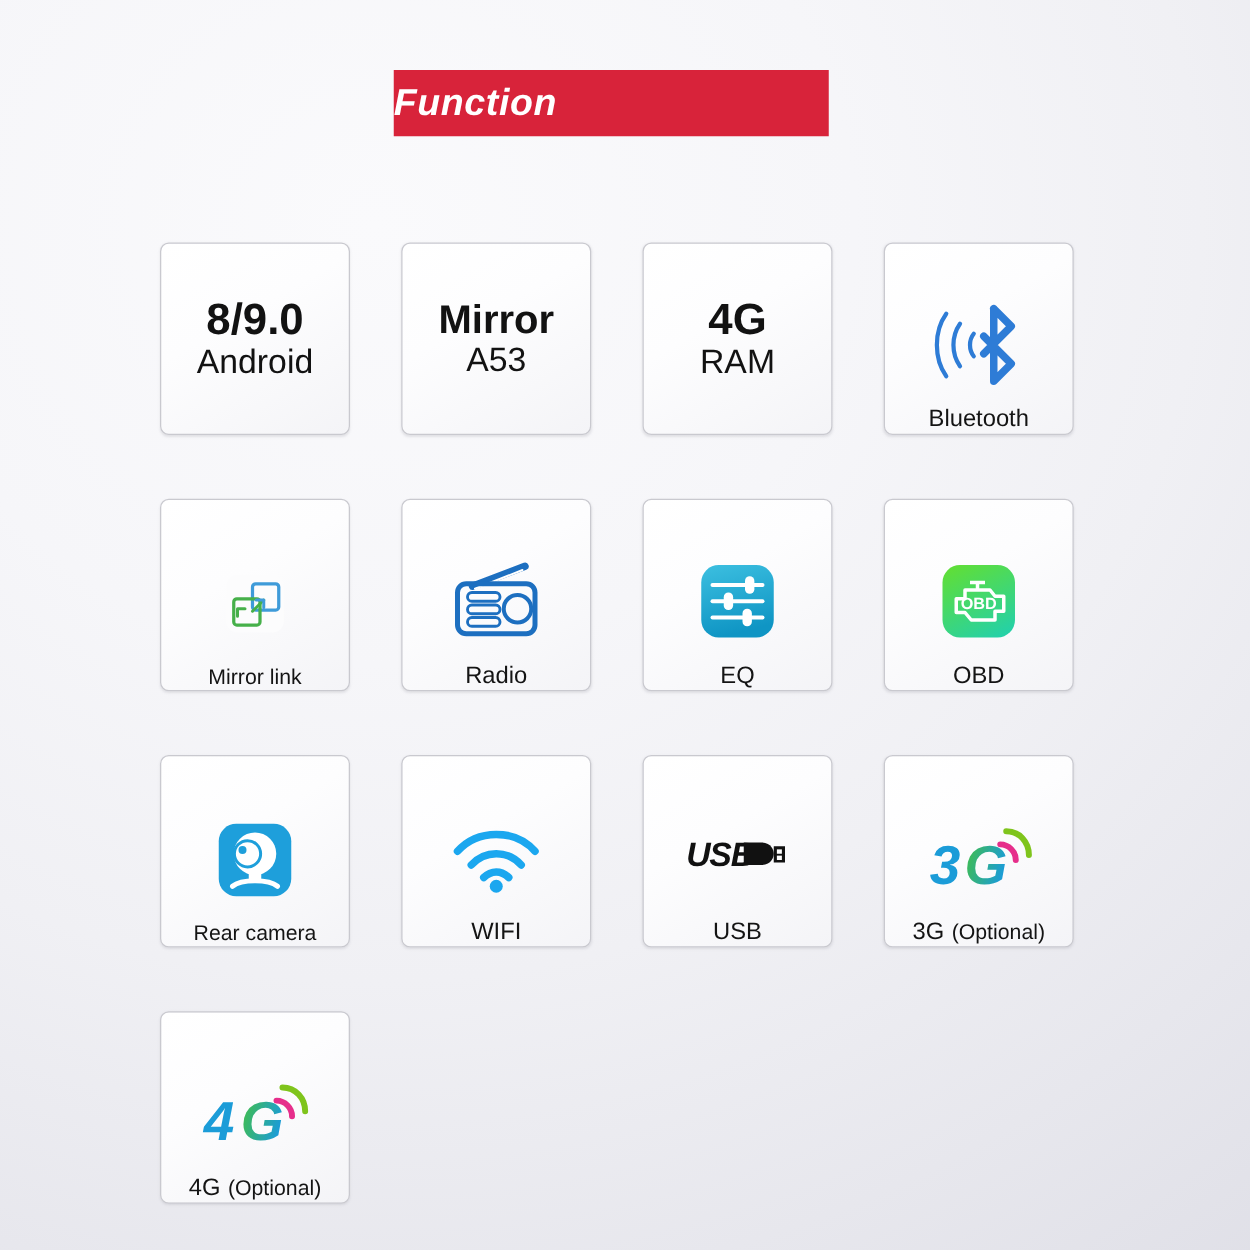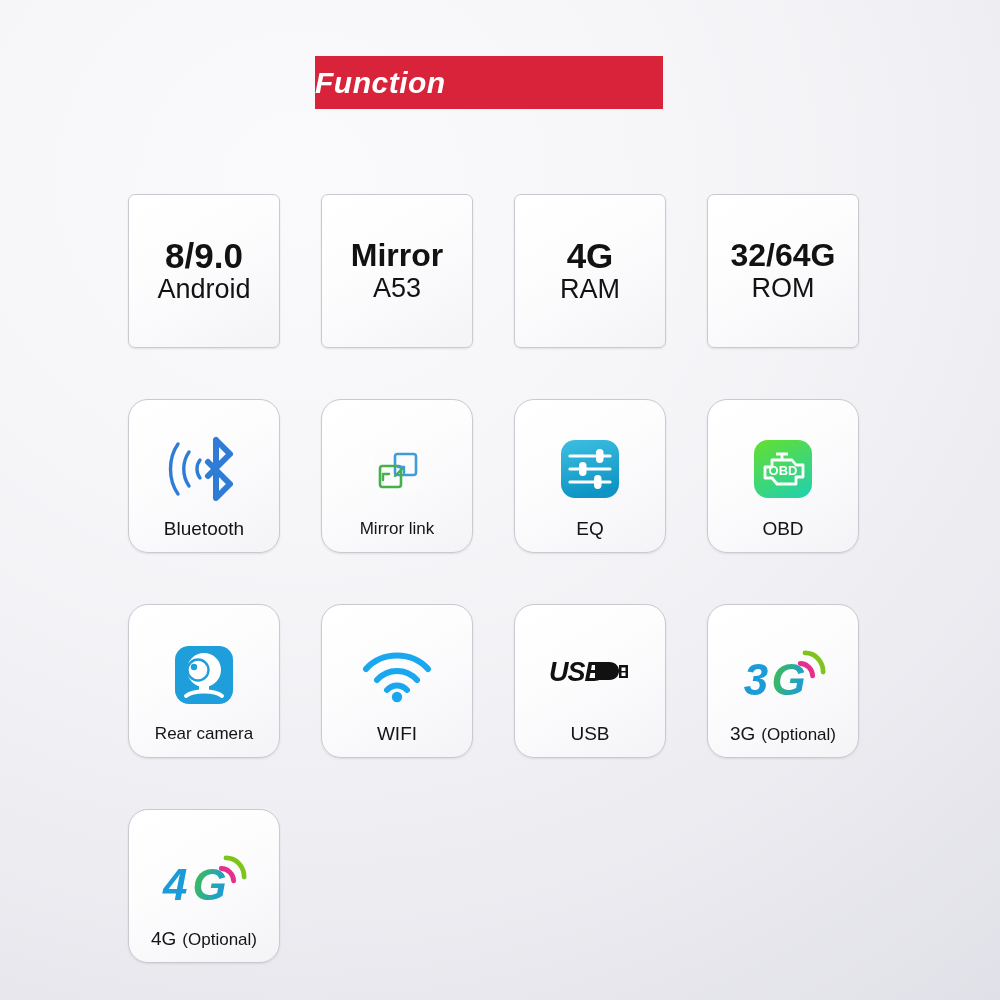--- a/index.html
+++ b/index.html
@@ -91,23 +91,22 @@
   .spec-line1.small { font-size: 32px; }
   .spec-line2 {
     font-size: 27px;
     color: #121212;
     line-height: 1.12;
     white-space: nowrap;
   }
 
   
   .card.icon-card {
-    justify-content: center;
+    justify-content: flex-end;
     padding-top: 16px;
-    border-radius: 20px;
   }
   .icon-box {
     width: 86px;
     height: 82px;
     display: flex;
     align-items: center;
     justify-content: center;
   }
   .card-label {
     margin-top: 8px;
@@ -143,24 +142,20 @@
     <div class="card spec">
       <div class="spec-line1 small">Mirror</div>
       <div class="spec-line2">A53</div>
     </div>
 
     <div class="card spec">
       <div class="spec-line1">4G</div>
       <div class="spec-line2">RAM</div>
     </div>
 
-    <div class="card spec">
-      <div class="spec-line1 small">32/64G</div>
-      <div class="spec-line2">ROM</div>
-    </div>
 
     <div class="card icon-card">
       <div class="icon-box">
         <svg width="80" height="70" viewBox="0 0 80 70">
           <g fill="none" stroke="#2e7cd6" stroke-width="3.4" stroke-linecap="round">
             <path d="M14 10 C 4 24, 4 46, 14 60"></path>
             <path d="M25 18 C 18 28, 18 42, 25 52"></path>
             <path d="M36 26 C 32 31, 32 39, 36 44"></path>
           </g>
           <path d="M52 6 L52 64 L66 50 L44 28 M52 6 L66 20 L44 42" fill="none" stroke="#2e7cd6" stroke-width="6" stroke-linejoin="round" stroke-linecap="round"></path>
@@ -177,20 +172,34 @@
           <rect x="33" y="17" width="21" height="21" rx="2.5" fill="none" stroke="#3f9bd9" stroke-width="2.6"></rect>
           <rect x="18" y="29" width="21" height="21" rx="2.5" fill="none" stroke="#46b04a" stroke-width="2.6"></rect>
           <path d="M42 30 L33 39" stroke="#46b04a" stroke-width="2.4" stroke-linecap="round"></path>
           <path d="M36 30 L42 30 L42 36" fill="none" stroke="#3f9bd9" stroke-width="2.4" stroke-linecap="round" stroke-linejoin="round"></path>
           <path d="M27 37 L21 37 L21 43" fill="none" stroke="#46b04a" stroke-width="2.4" stroke-linecap="round" stroke-linejoin="round"></path>
         </svg>
       </div>
       <div class="card-label small">Mirror link</div>
     </div>
 
+    <div class="card icon-card">
+      <div class="icon-box">
+        <svg width="78" height="68" viewBox="0 0 78 68">
+          <path d="M20 22 L62 6" stroke="#1d6fc0" stroke-width="6" stroke-linecap="round" fill="none"></path>
+          <path d="M22 24 L60 9" stroke="#ffffff" stroke-width="1.6" stroke-linecap="round" fill="none"></path>
+          <rect x="8" y="20" width="62" height="40" rx="7" fill="none" stroke="#1d6fc0" stroke-width="4"></rect>
+          <rect x="16" y="27" width="26" height="7" rx="3.5" fill="none" stroke="#1d6fc0" stroke-width="2.3"></rect>
+          <rect x="16" y="37" width="26" height="7" rx="3.5" fill="none" stroke="#1d6fc0" stroke-width="2.3"></rect>
+          <rect x="16" y="47" width="26" height="7" rx="3.5" fill="none" stroke="#1d6fc0" stroke-width="2.3"></rect>
+          <circle cx="56" cy="40" r="11" fill="none" stroke="#1d6fc0" stroke-width="3.2"></circle>
+        </svg>
+      </div>
+      <div class="card-label">Radio</div>
+    </div>
 
     <div class="card icon-card">
       <div class="icon-box">
         <svg width="70" height="70" viewBox="0 0 70 70">
           <defs>
             <linearGradient id="eqg" x1="0" y1="0" x2="0.25" y2="1">
               <stop offset="0%" stop-color="#3cbfe0"></stop>
               <stop offset="100%" stop-color="#0f95c4"></stop>
             </linearGradient>
           </defs>

